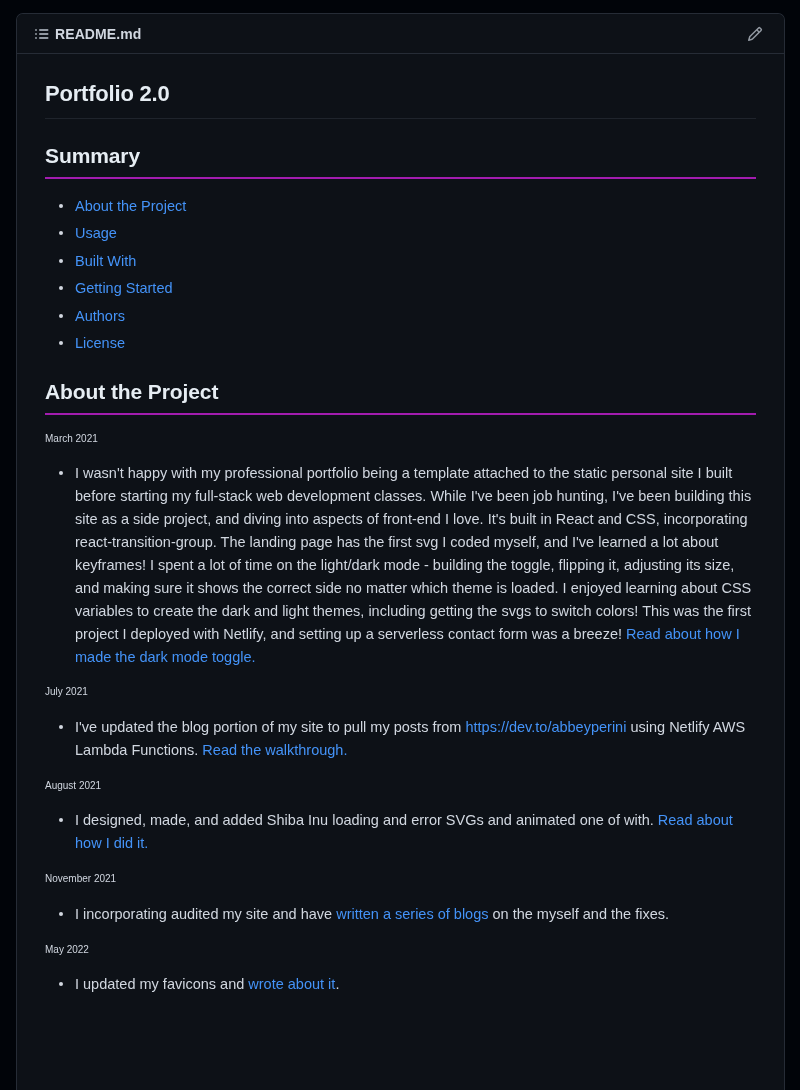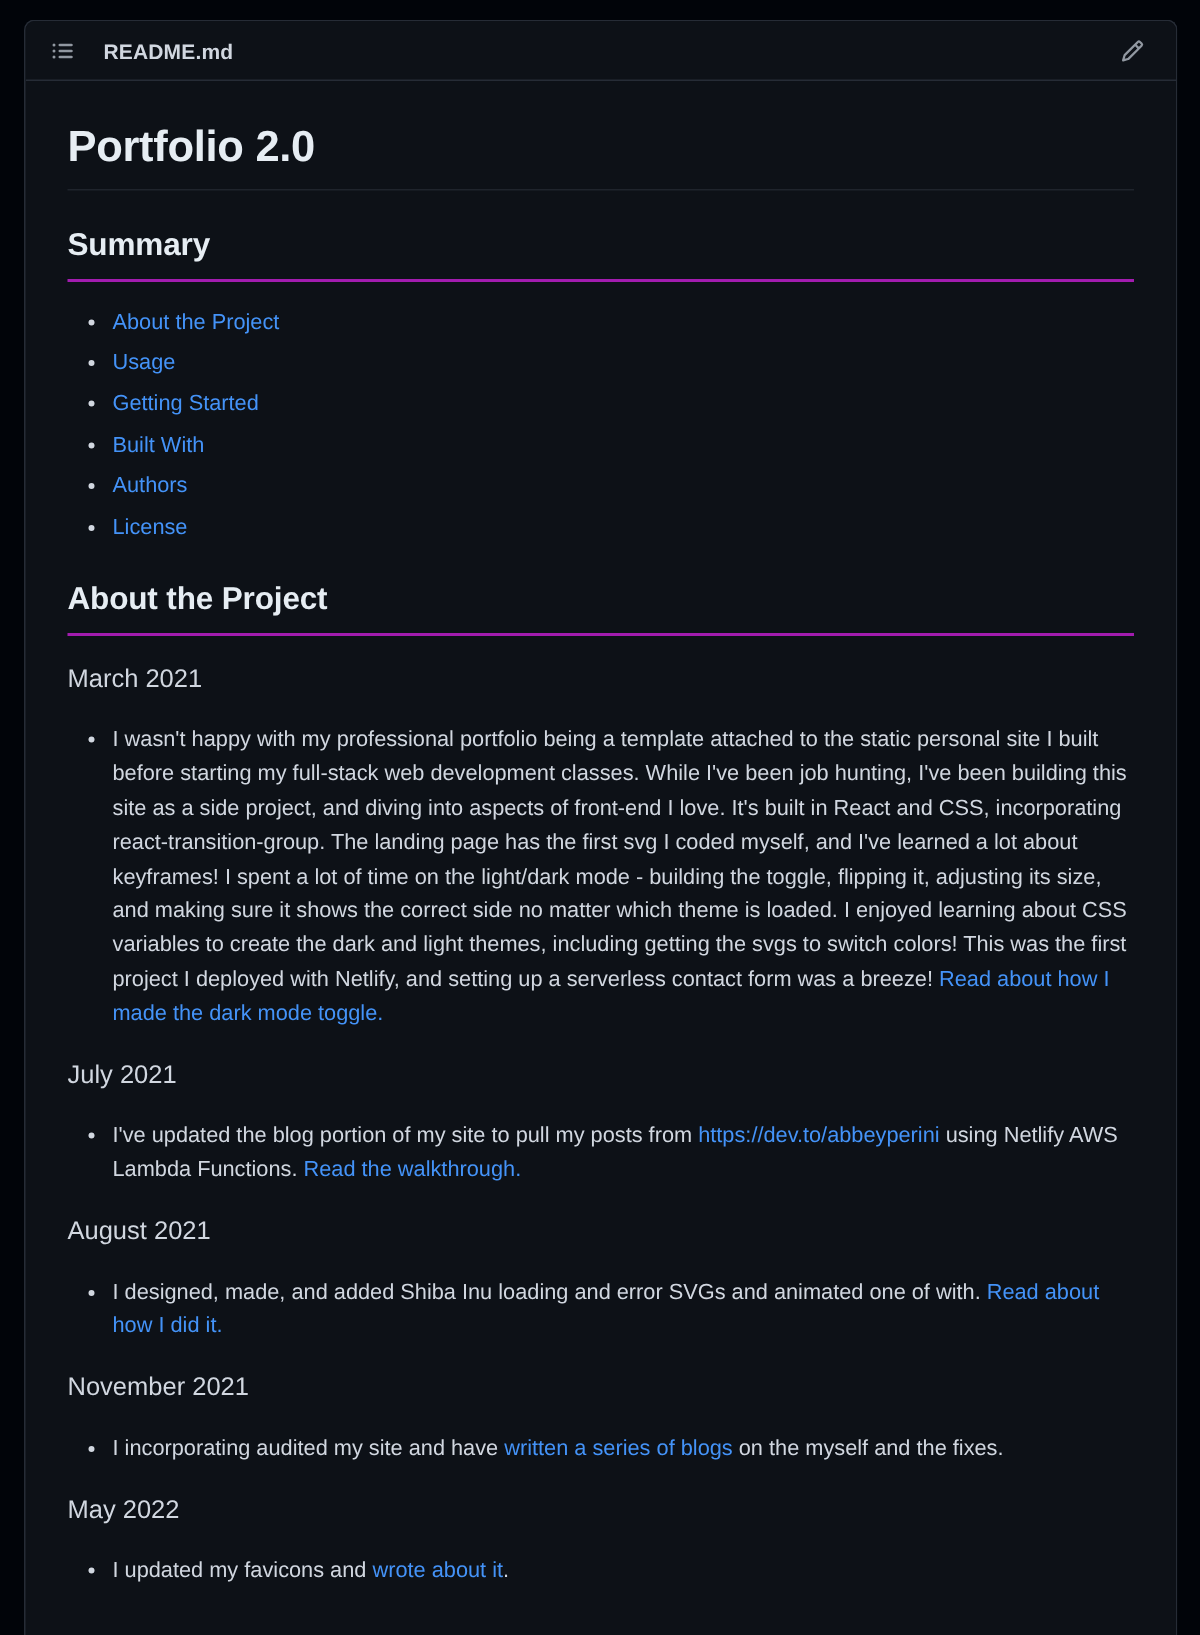--- a/index.html
+++ b/index.html
@@ -31,21 +31,21 @@
     height: 40px;
     display: flex;
     align-items: center;
     padding: 0 16px 0 12px;
     border-bottom: 1px solid #262c36;
     background: #0d1117;
   }
   .hdr-left {
     display: flex;
     align-items: center;
-    gap: 14px;
+    gap: 0;
     flex: 1 1 auto;
     min-width: 0;
   }
   .icon-btn {
     width: 26px; height: 26px;
     display: flex; align-items: center; justify-content: center;
     border-radius: 6px;
     color: #9198a1;
     cursor: pointer;
     flex: 0 0 auto;
@@ -62,40 +62,40 @@
   
   .md {
     padding: 26px 28px 40px 28px;
     color: #d1d7e0;
     font-size: 14.5px;
     line-height: 1.55;
   }
   .md h1 {
     margin: 0 0 0 0;
     padding-bottom: 10px;
-    font-size: 29px;
+    font-size: 22px;
     font-weight: bold;
     line-height: 1.25;
     color: #e6edf3;
     border-bottom: 1px solid #1f242c;
     letter-spacing: -0.2px;
   }
   .md h2 {
     margin: 24px 0 0 0;
     padding-bottom: 8px;
     font-size: 21px;
     font-weight: bold;
     line-height: 1.25;
     color: #e6edf3;
     border-bottom: 2px solid #a21caf;
     letter-spacing: -0.1px;
   }
   .md p {
     margin: 16px 0 0 0;
-    font-size: 17px;
+    font-size: 10px;
     color: #d1d7e0;
   }
   .md ul {
     margin: 16px 0 0 0;
     padding-left: 30px;
     list-style: none;
   }
   .md ul li {
     position: relative;
     margin: 0 0 4.5px 0;
@@ -148,22 +148,22 @@
     </div>
 
     <div class="md">
 
       <h1>Portfolio 2.0</h1>
 
       <h2>Summary</h2>
       <ul class="toc">
         <li><a>About the Project</a></li>
         <li><a>Usage</a></li>
+        <li><a>Built With</a></li>
         <li><a>Getting Started</a></li>
-        <li><a>Built With</a></li>
         <li><a>Authors</a></li>
         <li><a>License</a></li>
       </ul>
 
       <h2>About the Project</h2>
 
       <p>March 2021</p>
       <ul class="para-block">
         <li><span>I wasn't happy with my professional portfolio being a template attached to the static personal site I built before starting my full-stack web development classes. While I've been job hunting, I've been building this site as a side project, and diving into aspects of front-end I love. It's built in React and CSS, incorporating react-transition-group. The landing page has the first svg I coded myself, and I've learned a lot about keyframes! I spent a lot of time on the light/dark mode - building the toggle, flipping it, adjusting its size, and making sure it shows the correct side no matter which theme is loaded. I enjoyed learning about CSS variables to create the dark and light themes, including getting the svgs to switch colors! This was the first project I deployed with Netlify, and setting up a serverless contact form was a breeze! </span><a>Read about how I made the dark mode toggle.</a></li>
       </ul>

